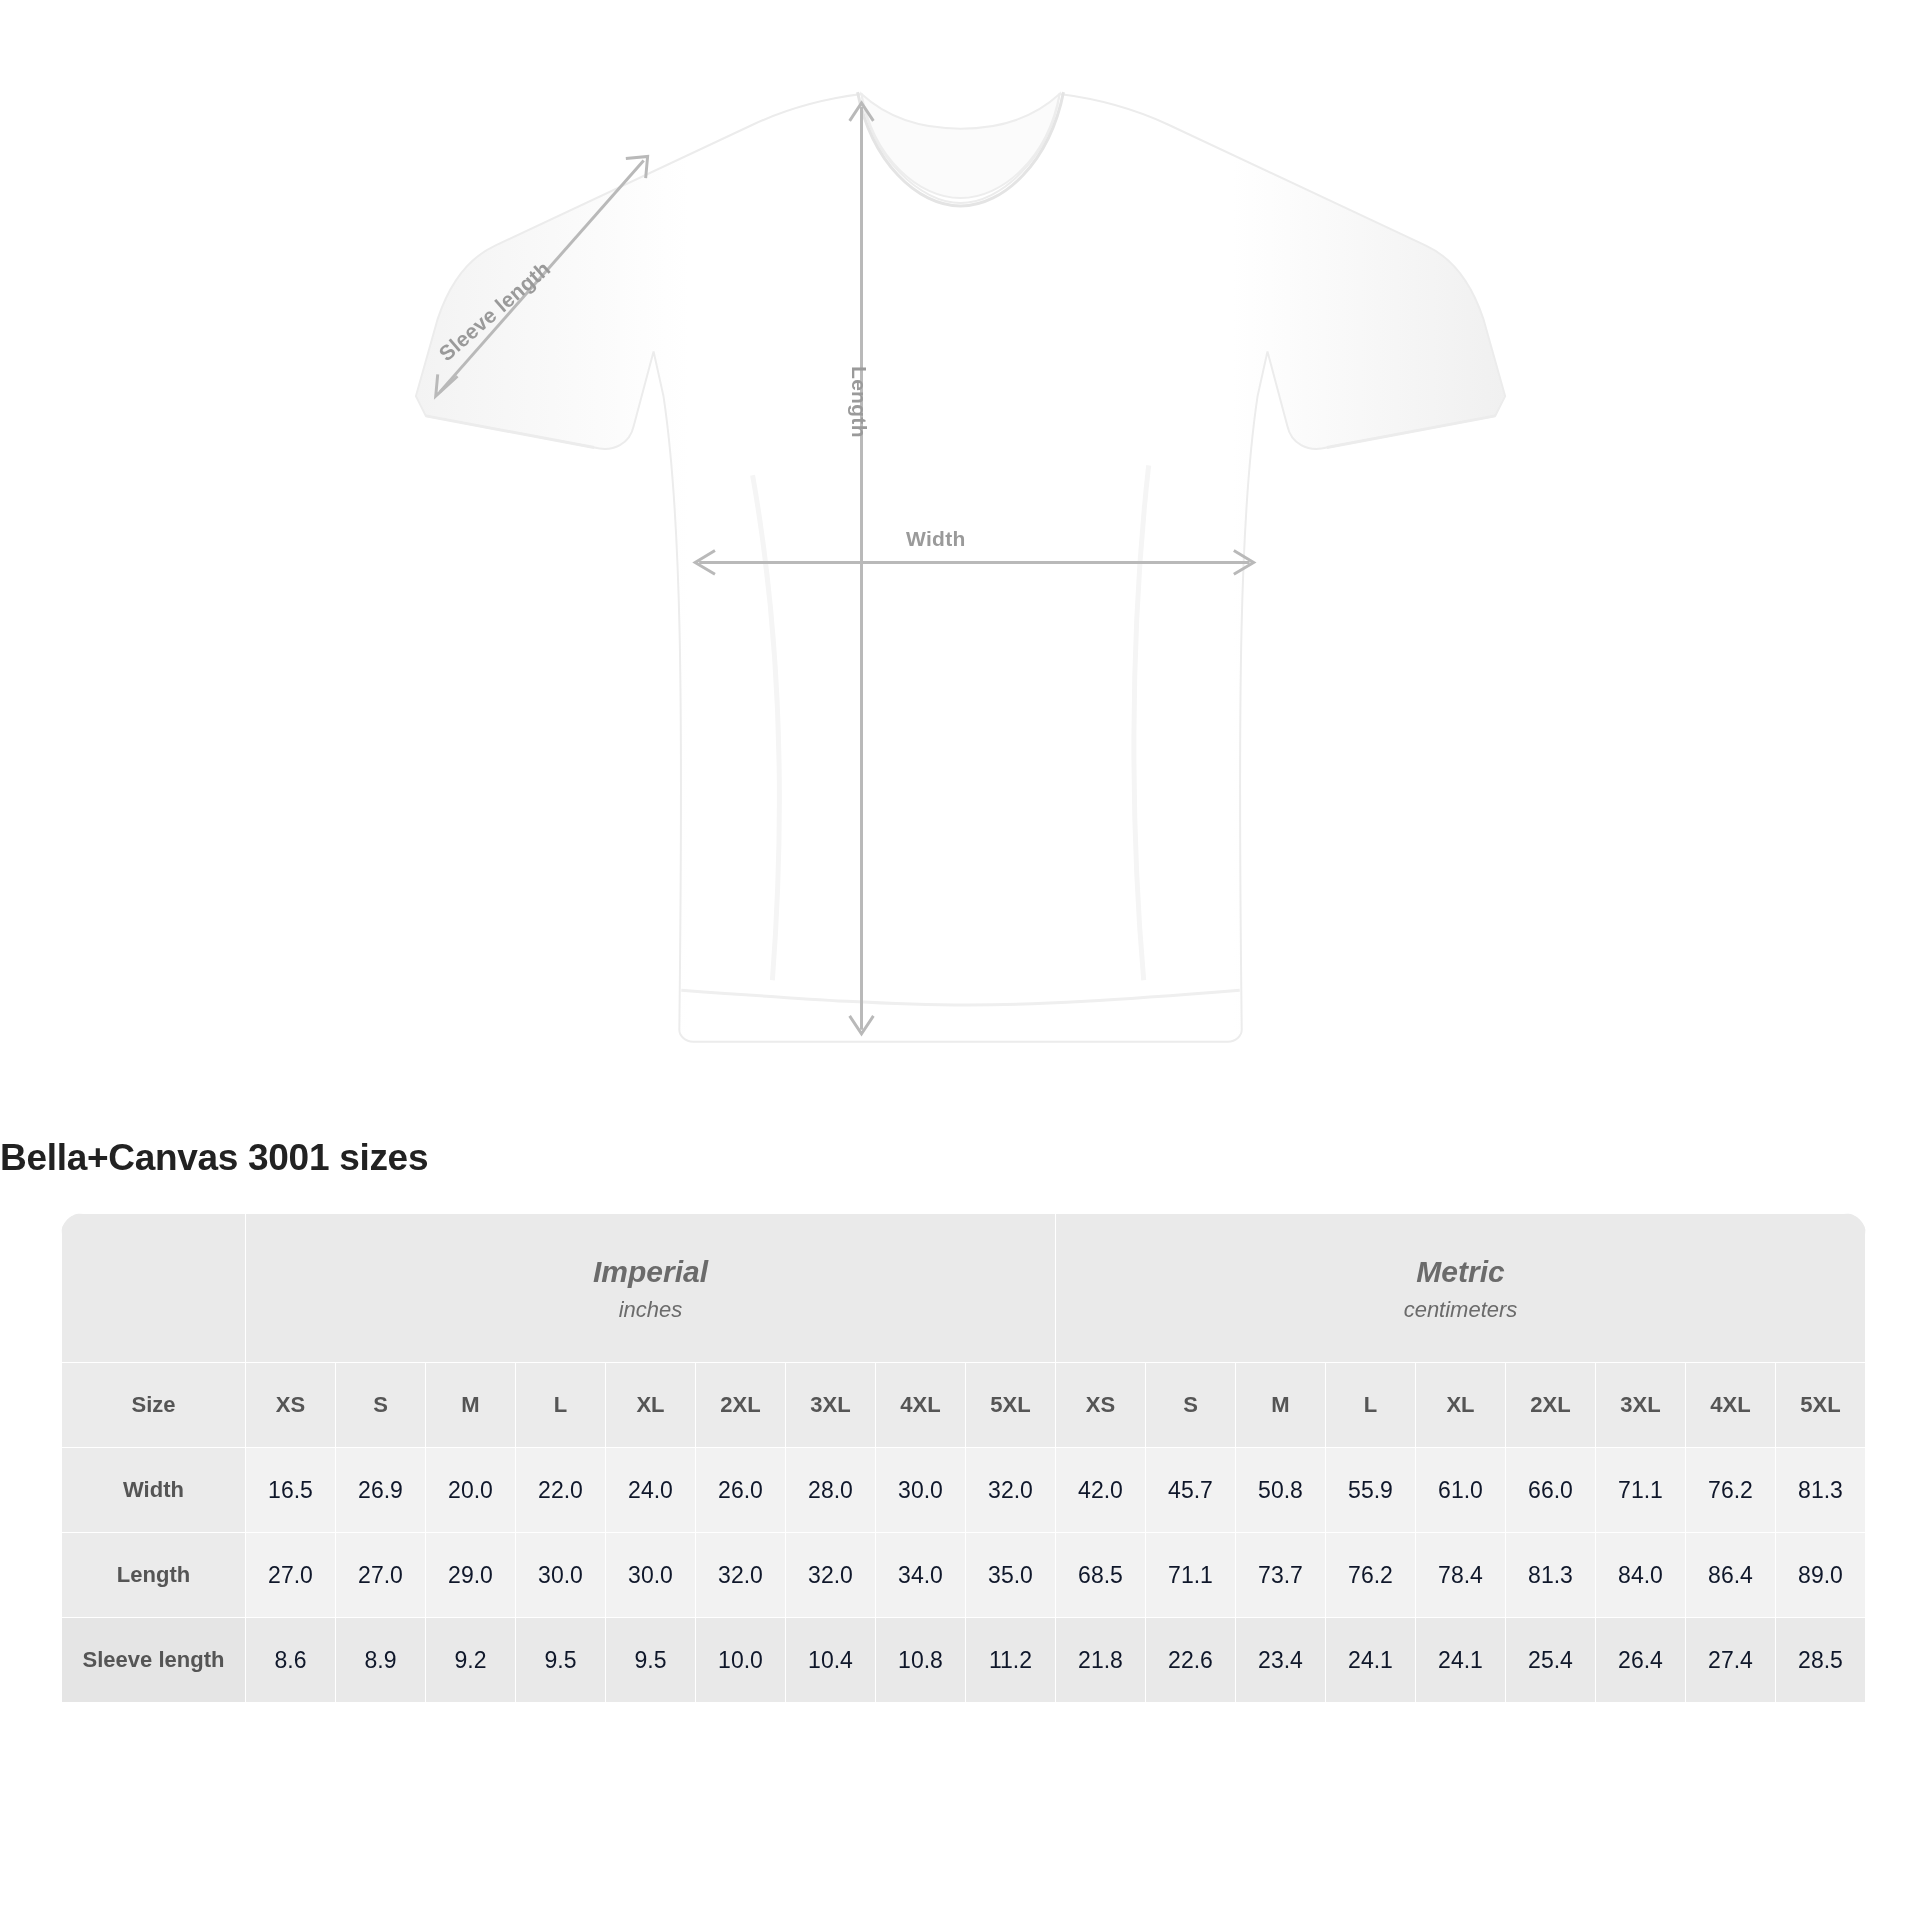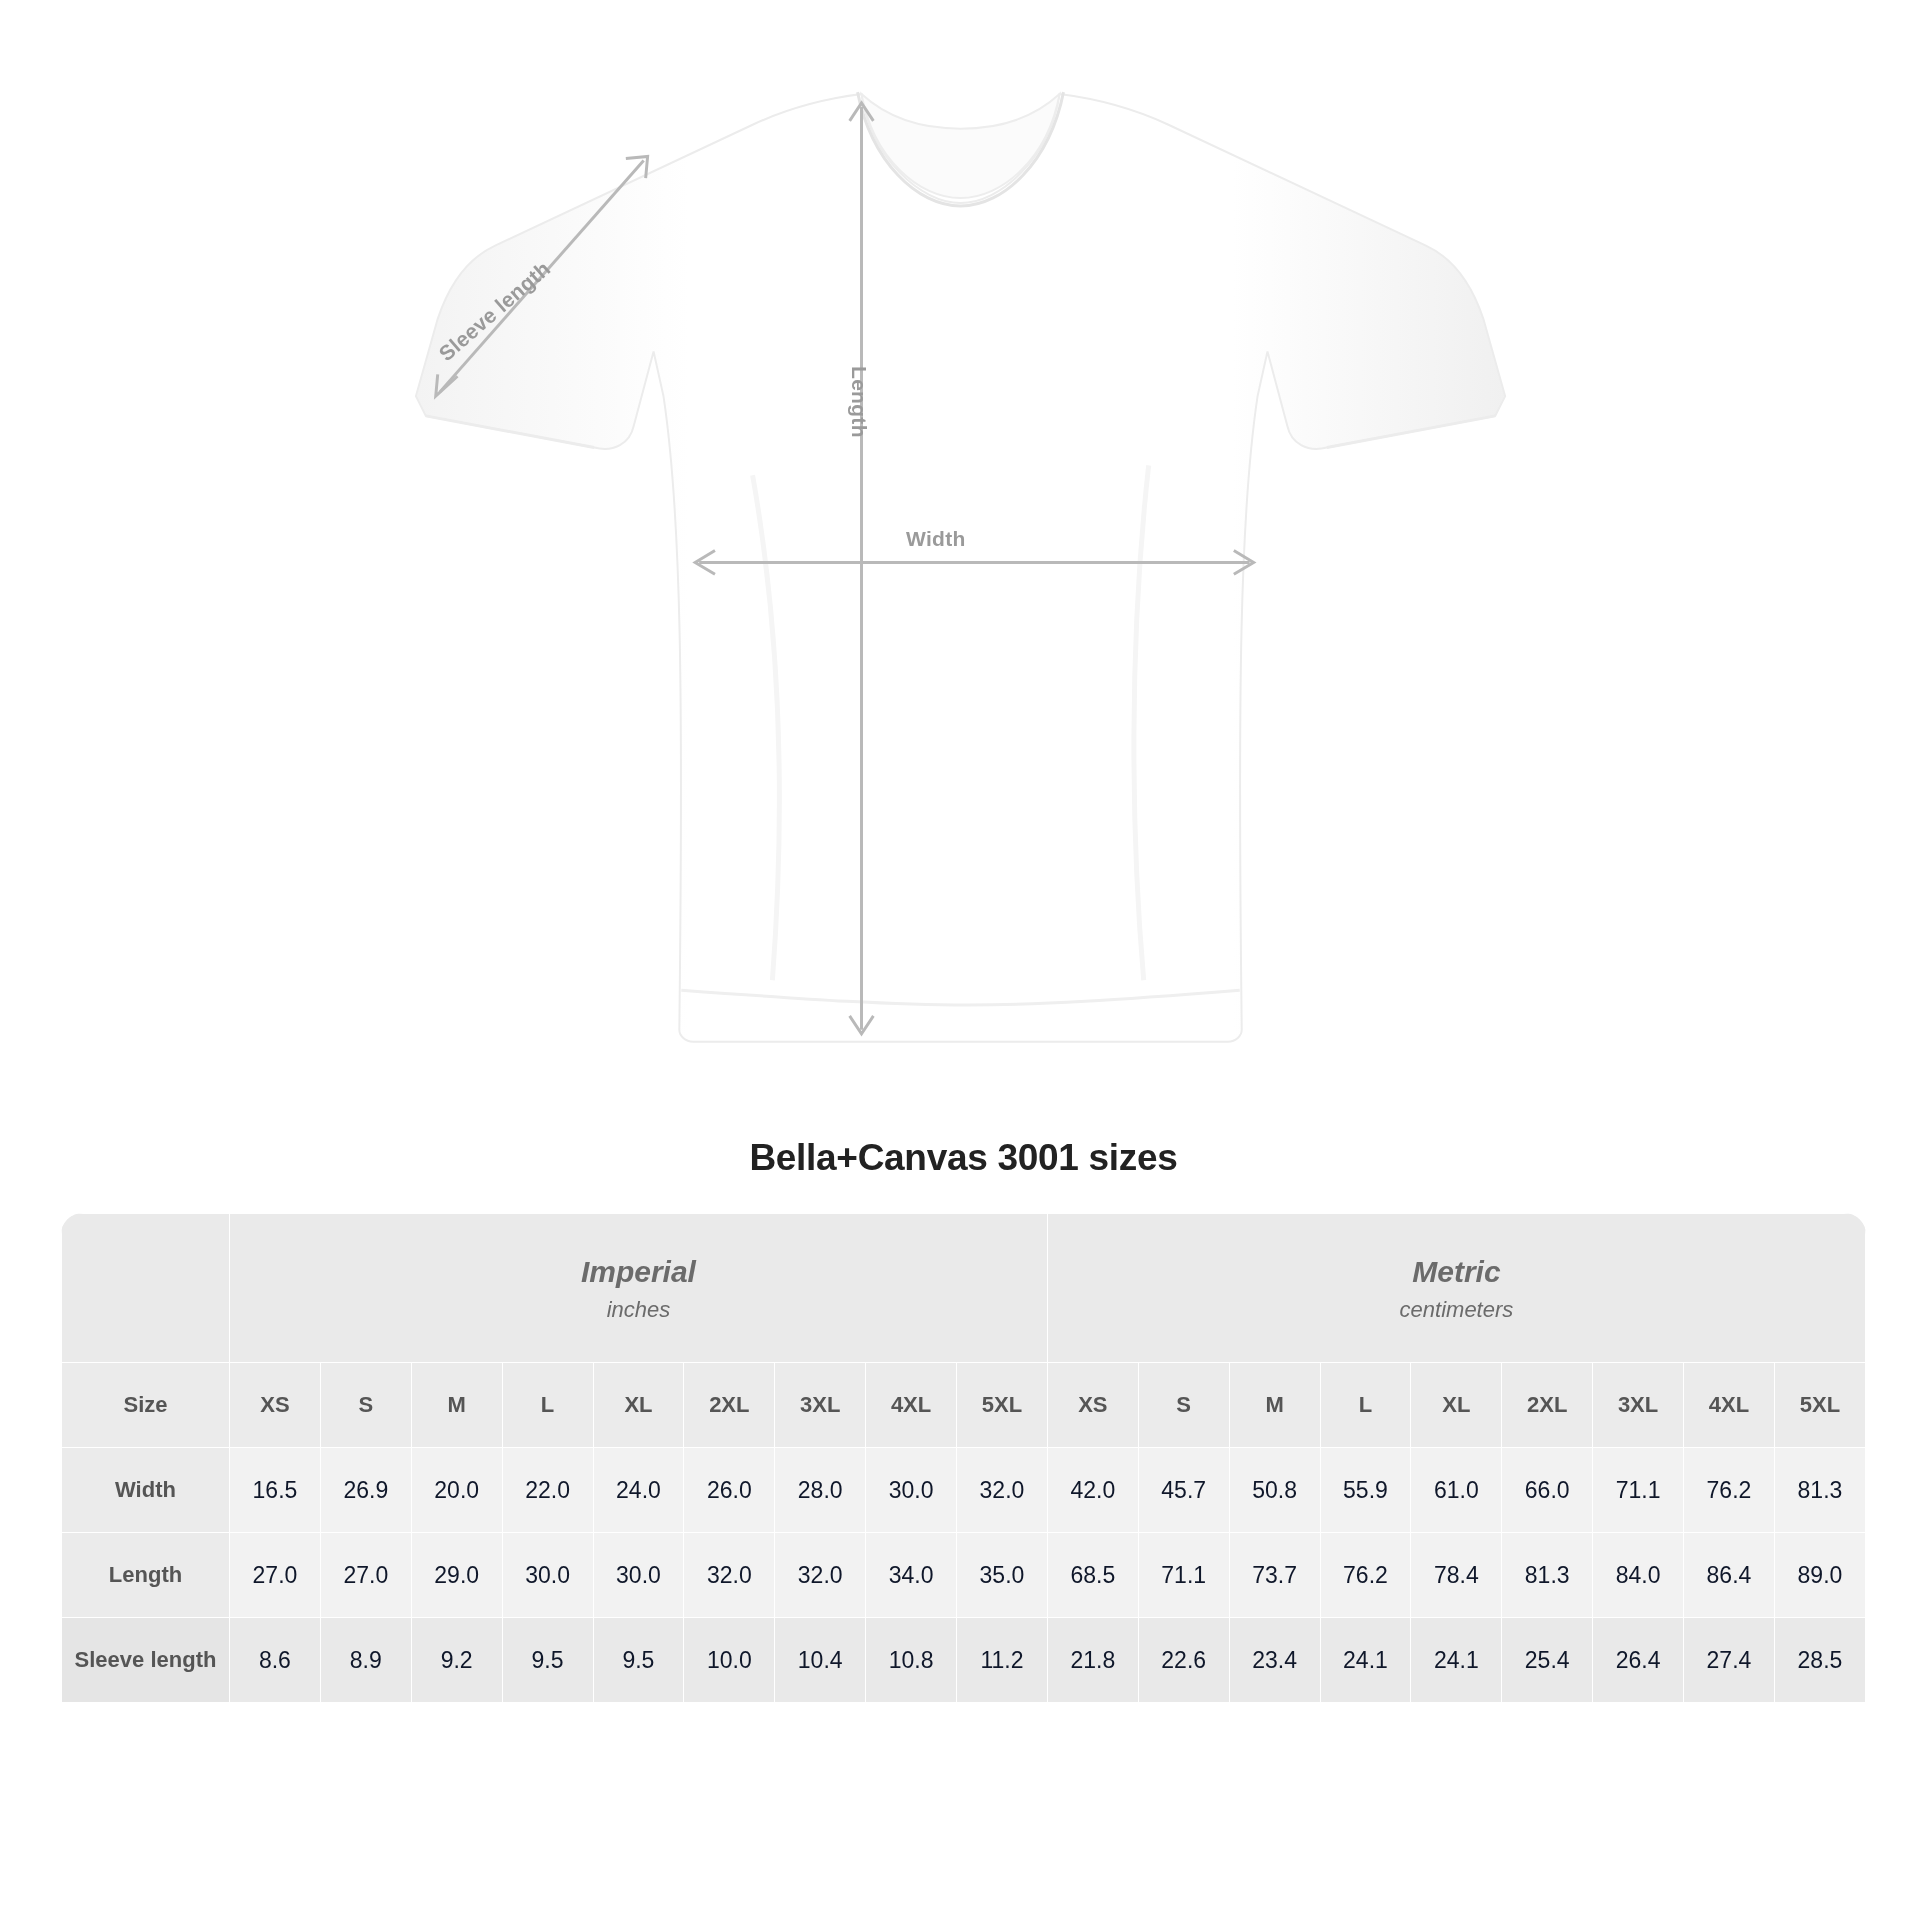--- a/index.html
+++ b/index.html
@@ -39,21 +39,21 @@
     transform-origin: left top;
   }
   .label-width { left: 906px; top: 527px; }
   .label-sleeve {
     left: 450px; top: 342px;
     transform: rotate(-41deg);
     transform-origin: left bottom;
   }
 
   
-  .title-block { text-align: center; margin-top: 28px; }
+  .title-block { text-align: left; margin-top: 28px; }
   .chart-title {
     font-size: 37px;
     font-weight: bold;
     color: #222;
     letter-spacing: -0.3px;
   }
   .chart-note {
     margin-top: 18px;
     font-size: 21px;
     font-style: italic;
@@ -109,21 +109,21 @@
   .rowhead {
     font-weight: bold;
     color: #4b4b4b;
     font-size: 24px;
     background: #ebebeb;
   }
   .data-row td { height: 85px; }
   .data-row td.val { background: #f2f2f2; color: #0f172a; font-size: 23px; }
   .data-row.alt td.val { background: #e9e9e9; }
   .data-row.alt td.rowhead { background: #e5e5e5; }
-  .first-col { width: 168px; }
+  .first-col { width: 184px; }
 </style>
 </head>
 <body>
 
 <div class="page">
 
   <div class="illustration">
     <svg class="tshirt-wrap" viewBox="0 0 1946 1120" xmlns="http://www.w3.org/2000/svg">
       <defs>
         <linearGradient id="shade" x1="0" y1="0" x2="1" y2="0">

